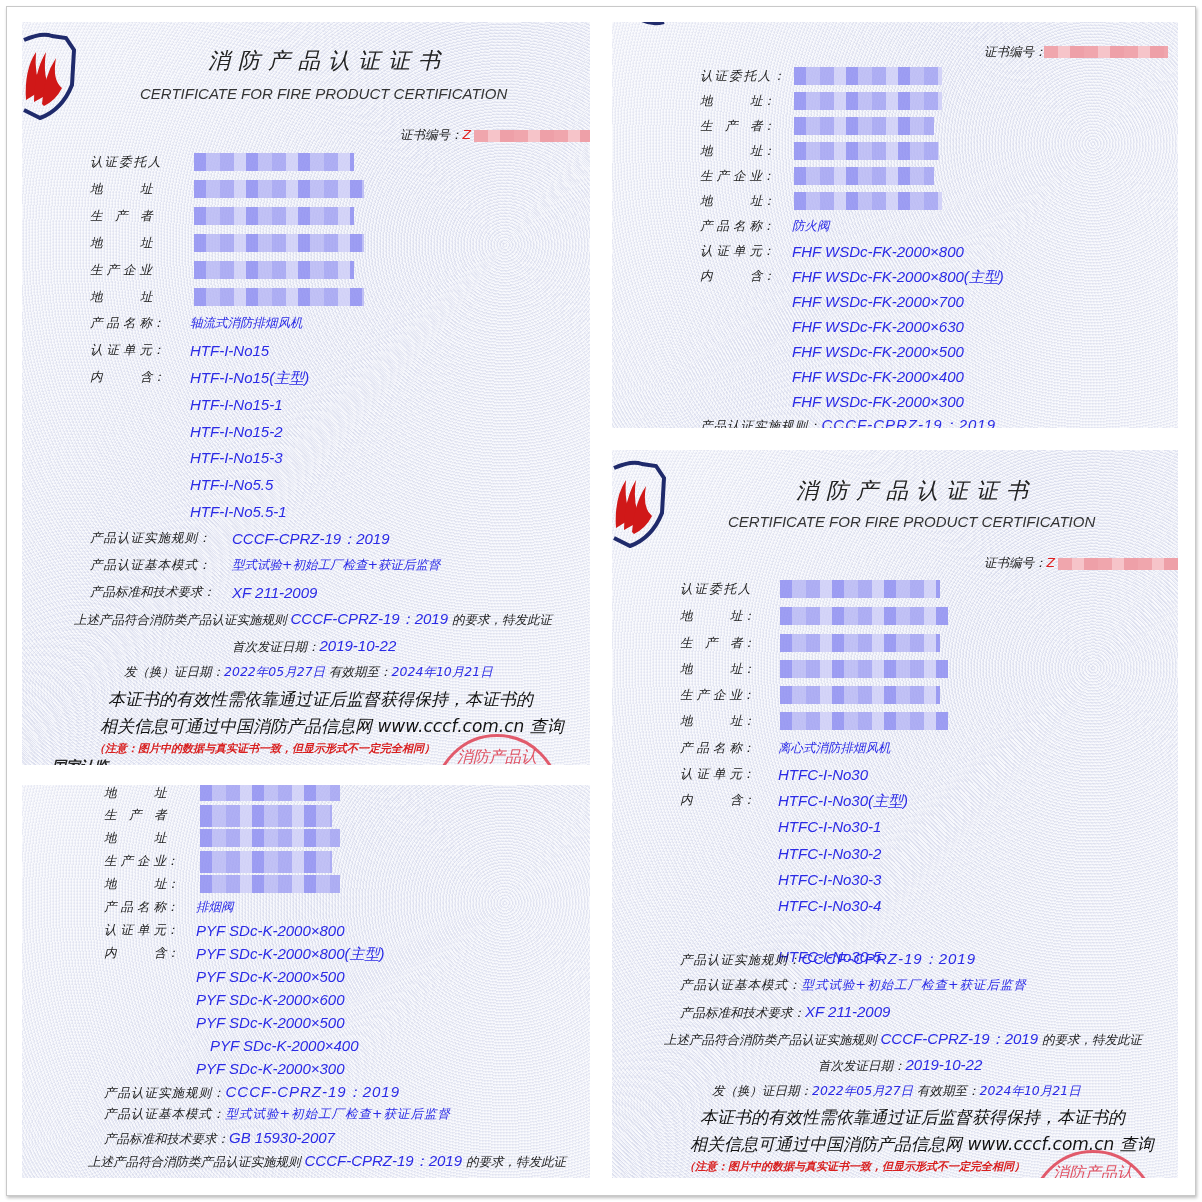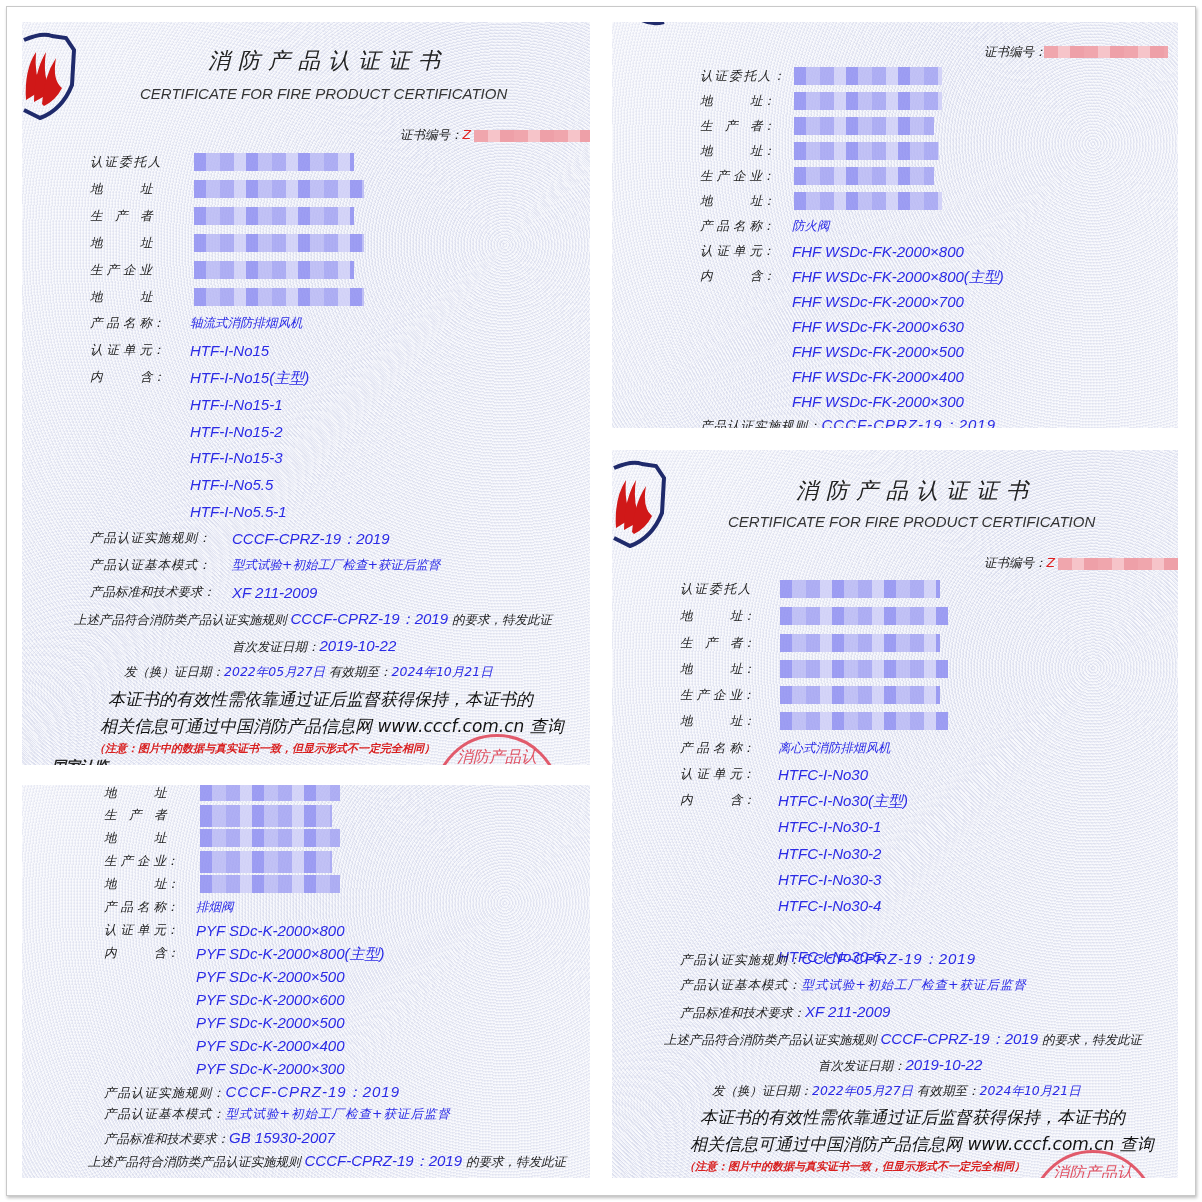--- a/index.html
+++ b/index.html
@@ -159,21 +159,21 @@
 
   <div class="abs lbl" style="left:82px; top:114px;"><span>产 品 名 称</span><span>：</span></div>
   <div class="abs val-cn" style="left:174px; top:114px;">排烟阀</div>
   <div class="abs lbl" style="left:82px; top:137px;"><span>认 证 单 元</span><span>：</span></div>
   <div class="abs val" style="left:174px; top:137px;">PYF SDc-K-2000×800</div>
   <div class="abs lbl" style="left:82px; top:160px;"><span>内　　　含</span><span>：</span></div>
   <div class="abs val" style="left:174px; top:160px;">PYF SDc-K-2000×800(主型)</div>
   <div class="abs val" style="left:174px; top:183px;">PYF SDc-K-2000×500</div>
   <div class="abs val" style="left:174px; top:206px;">PYF SDc-K-2000×600</div>
   <div class="abs val" style="left:174px; top:229px;">PYF SDc-K-2000×500</div>
-  <div class="abs val" style="left:174px; top:252px;text-align:center;">PYF SDc-K-2000×400</div>
+  <div class="abs val" style="left:188px; top:252px;text-align:center;">PYF SDc-K-2000×400</div>
   <div class="abs val" style="left:174px; top:275px;">PYF SDc-K-2000×300</div>
 
   <div class="abs lbl" style="left:82px; top:298px; letter-spacing:1px;"><span>产品认证实施规则</span><span>：</span><span class="val">CCCF-CPRZ-19：2019</span></div>
   <div class="abs lbl" style="left:82px; top:321px; letter-spacing:1px;"><span>产品认证基本模式</span><span>：</span><span class="val-cn">型式试验+初始工厂检查+获证后监督</span></div>
   <div class="abs lbl" style="left:82px; top:344px;"><span>产品标准和技术要求</span><span>：</span><span class="val">GB 15930-2007</span></div>
   <div class="abs lbl" style="left:66px; top:367px;"><span>上述产品符合消防类产品认证实施规则 </span><span class="val">CCCF-CPRZ-19：2019</span><span> 的要求，特发此证</span></div>
 </div>
 
 <div class="panel" style="left:612px; top:450px; width:566px; height:728px;">
   <svg class="logo" style="left:0px; top:8px;" width="56" height="90" viewBox="0 0 56 90">

